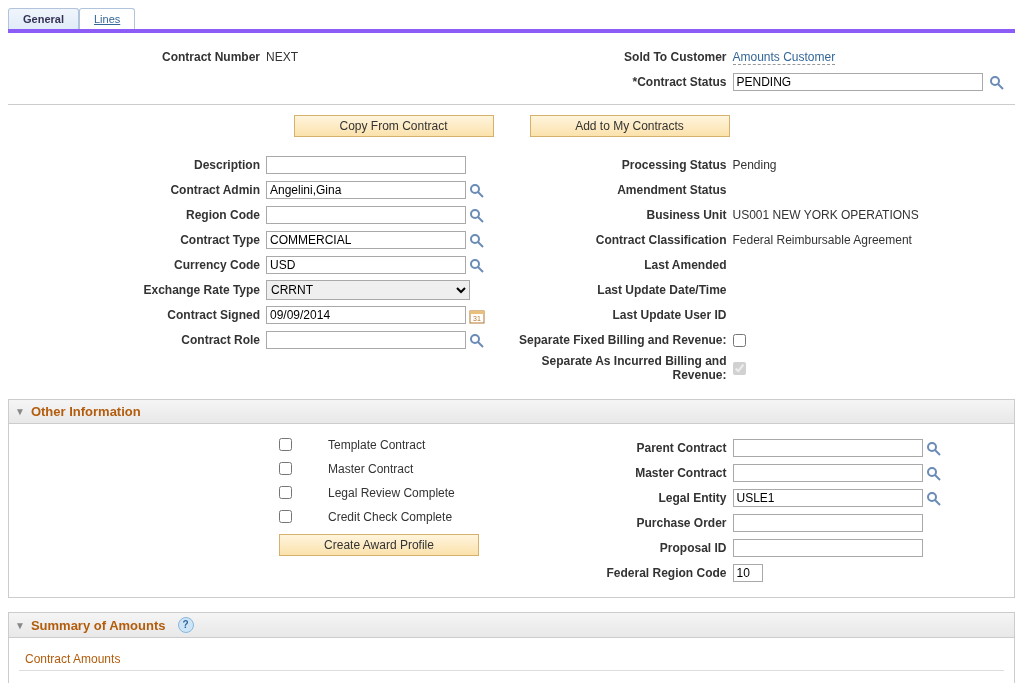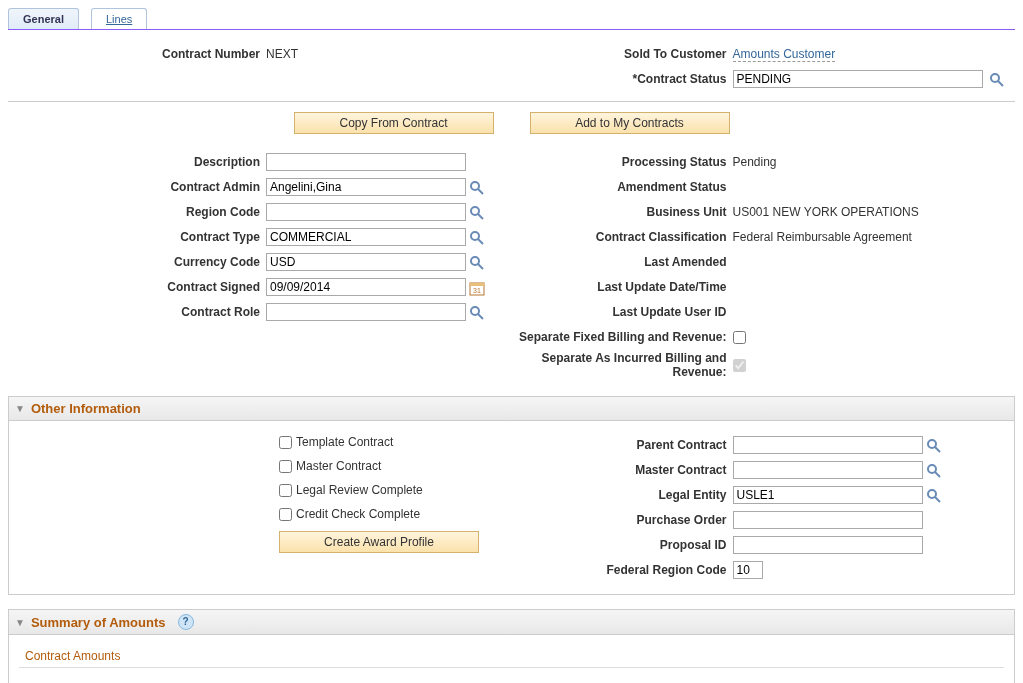--- a/index.html
+++ b/index.html
@@ -4,23 +4,23 @@
 <style>
   body {
     font-family: Arial, sans-serif;
     font-size: 12px;
     color: #333;
     margin: 0;
     padding: 8px;
     background: #fff;
   }
   .tabs {
-    border-bottom: 1px solid #8b5cf6;
-    display: flex;
-    gap: 12px;
+    border-bottom: 4px solid #8b5cf6;
+    display: flex;
+    gap: 0;
     margin-bottom: 10px;
   }
   .tab {
     padding: 4px 14px;
     border: 1px solid #b0c4de;
     border-bottom: none;
     border-radius: 3px 3px 0 0;
     font-size: 11px;
     cursor: pointer;
     background: #fff;
@@ -144,23 +144,24 @@
     padding: 4px 6px;
     margin-bottom: 12px;
     font-size: 12px;
   }
   input[type="checkbox"] {
     margin: 0 4px 0 0;
     vertical-align: middle;
   }
   .check-row {
     display: flex;
-    align-items: flex-end;
+    align-items: flex-start;
     margin: 4px 0 10px 0;
     padding-left: 260px;
+    gap: 32px;
   }
   .help-icon {
     display:inline-block;
     width:14px;height:14px;
     border-radius:50%;
     background:#cde5f7;
     border:1px solid #88b7de;
     color:#336699;
     font-size:10px;
     text-align:center;
@@ -243,20 +244,24 @@
             </svg></span></div>
       </div>
     <div class="row">
         <div class="label-col bold" style="width:252px;">Currency Code</div>
         <div class="value-col"><input type="text" style="width: 200px;" value="USD"><span class="lookup-icon"><svg width="16" height="16">
               <circle cx="6" cy="6" r="4" stroke="#6a8bb6" stroke-width="2" fill="none"></circle>
               <line x1="9" y1="9" x2="14" y2="14" stroke="#6a8bb6" stroke-width="2"></line>
             </svg></span></div>
       </div>
     <div class="row">
+        <div class="label-col bold" style="width:252px;">Exchange Rate Type</div>
+        <div class="value-col"><select style="width:204px;"><option>CRRNT</option></select></div>
+      </div>
+    <div class="row">
         <div class="label-col bold" style="width:252px;">Contract Signed</div>
         <div class="value-col"><input type="text" style="width: 200px;" value="09/09/2014"><span class="cal-icon"><svg width="16" height="16">
               <rect x="1" y="3" width="14" height="12" stroke="#b5752e" fill="#fff" stroke-width="1"></rect>
               <rect x="1" y="3" width="14" height="3" fill="#e9c07b"></rect>
               <text x="4" y="13" font-size="7" fill="#b5752e">31</text>
             </svg></span></div>
       </div>
     <div class="row">
         <div class="label-col bold" style="width:252px;">Contract Role</div>
         <div class="value-col"><input type="text" style="width: 200px;" value=""><span class="lookup-icon"><svg width="16" height="16">

